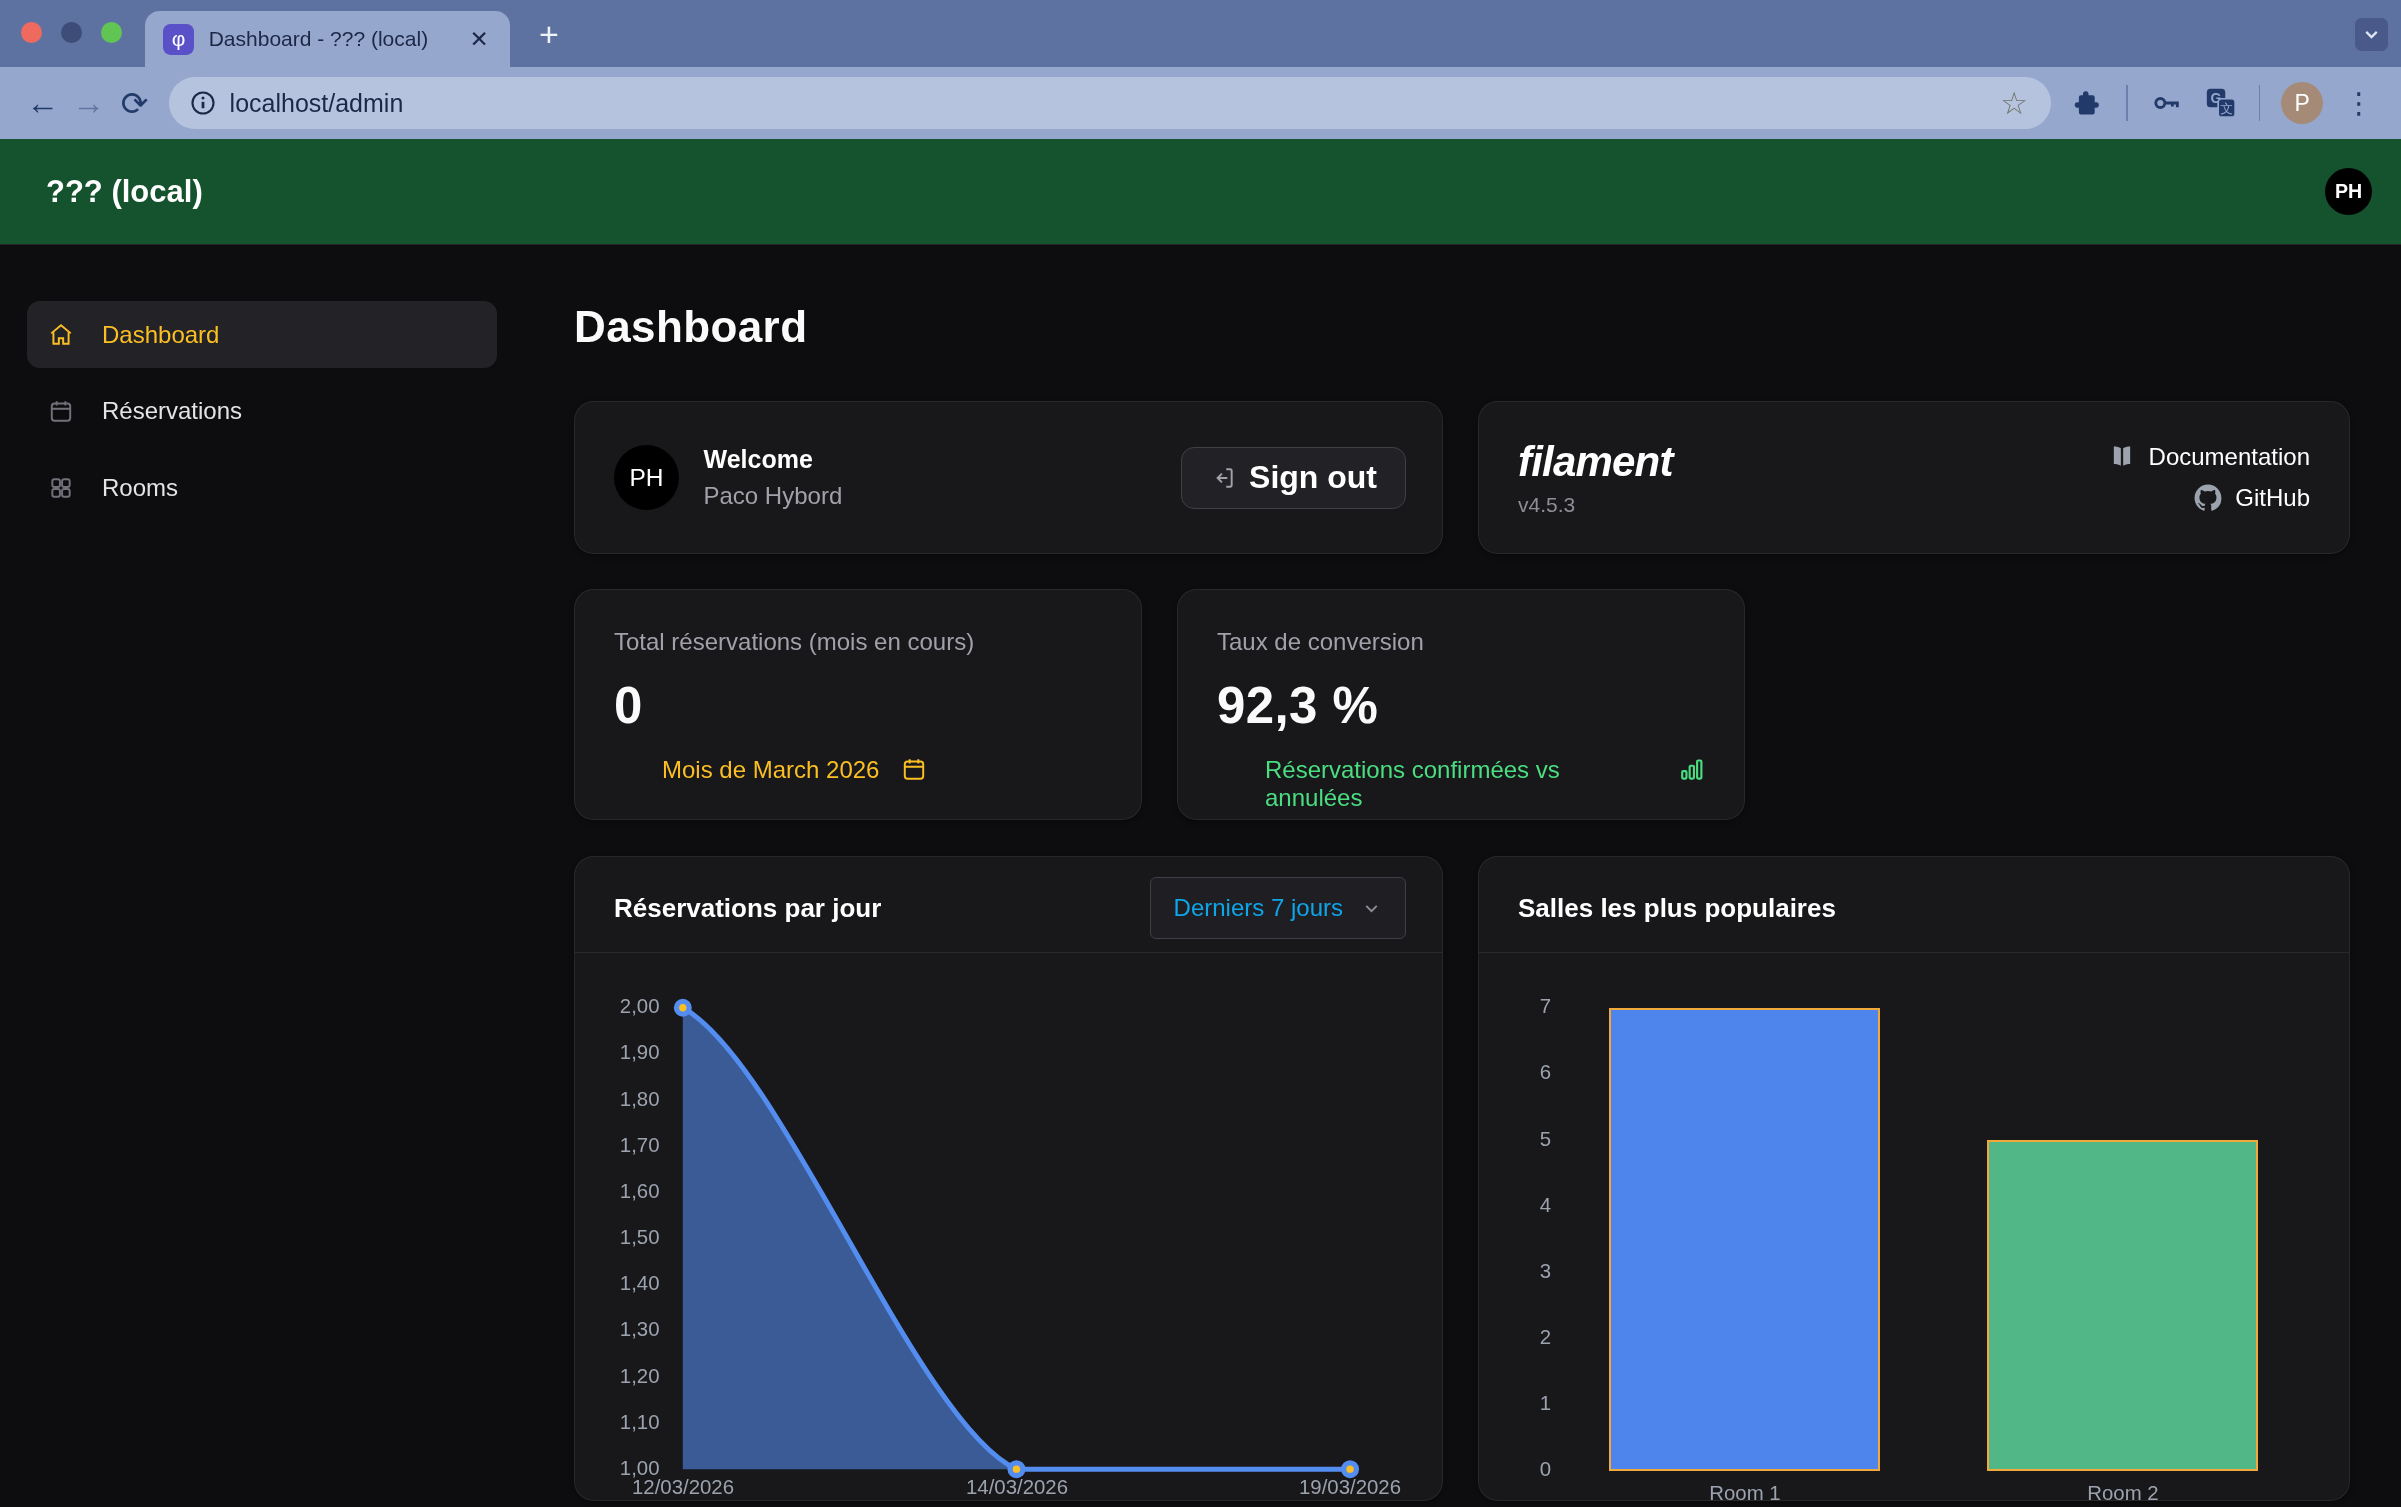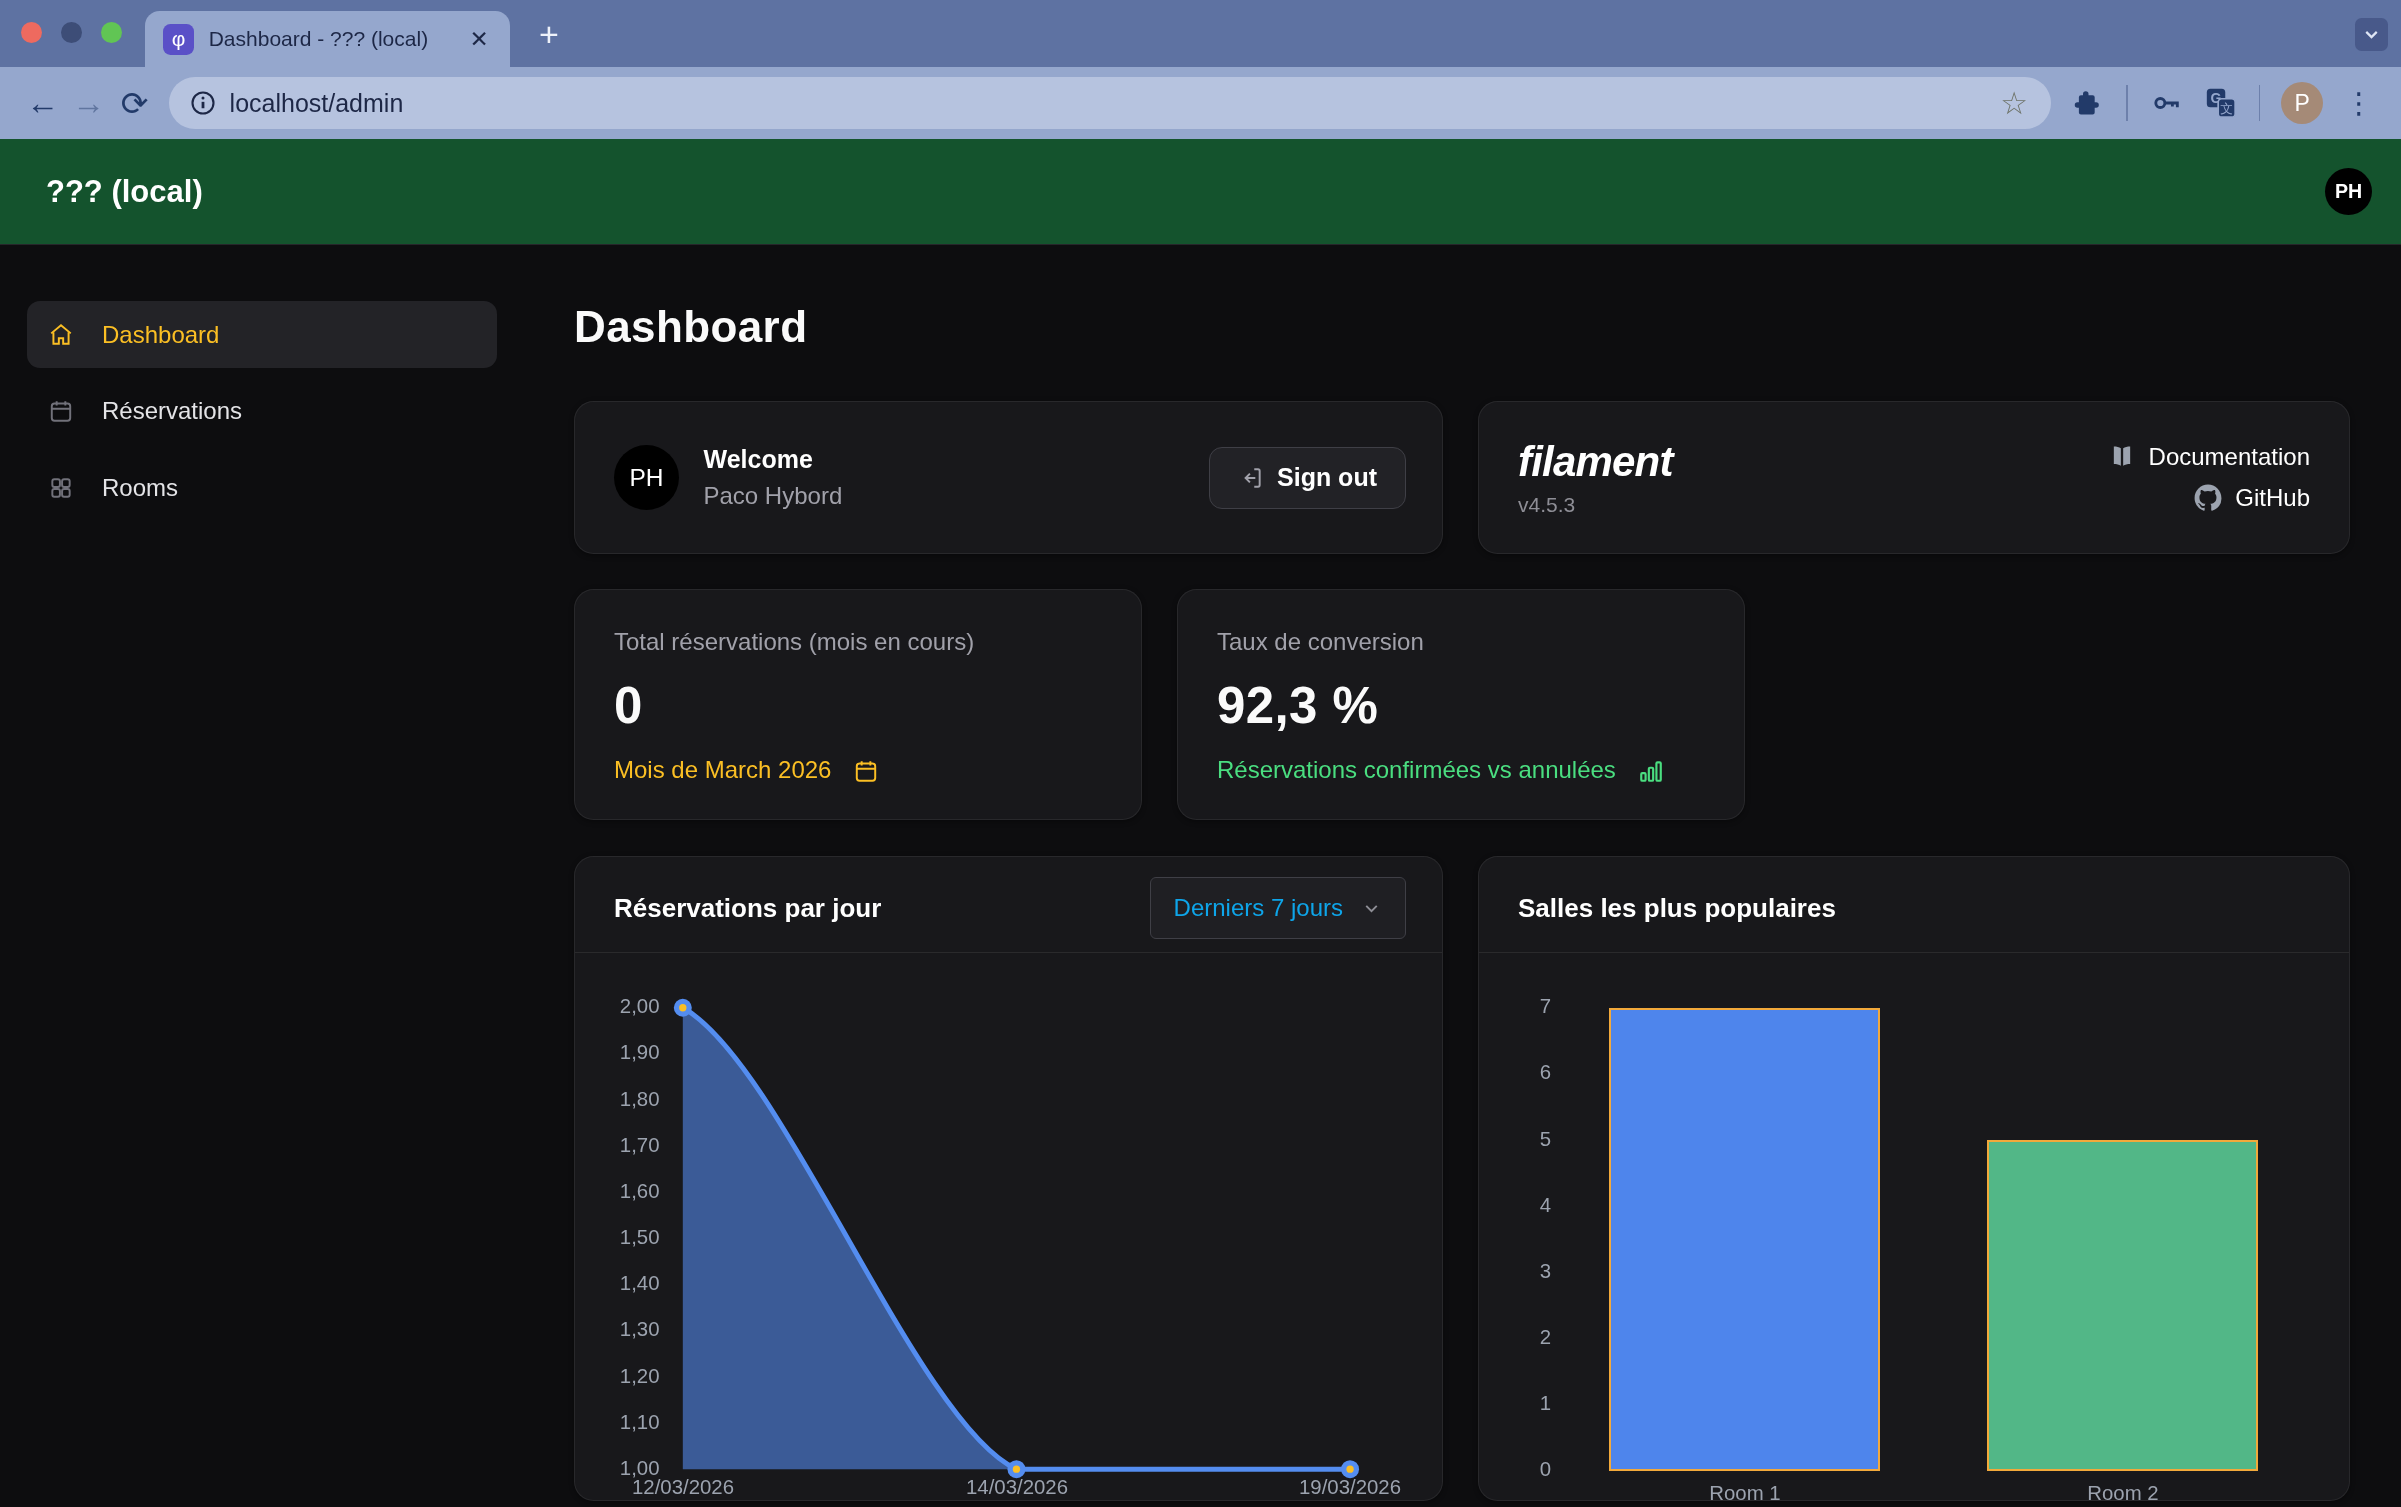--- a/index.html
+++ b/index.html
@@ -58,34 +58,34 @@
   .row2 { display:grid; grid-template-columns:568px 568px 567px; gap:35px; margin-bottom:36px; }
   .row3 { display:grid; grid-template-columns:869px 872px; gap:35px; }
 
   .welcome { height:153px; display:flex; align-items:center; padding:0 36px 0 39px; }
   .avatar-big { width:65px; height:65px; border-radius:50%; background:#000; color:#fff; font-size:24.5px;
     display:flex; align-items:center; justify-content:center; flex:0 0 auto; }
   .welcome-text { margin-left:24.5px; }
   .welcome-title { font-size:25px; font-weight:600; color:#ffffff; }
   .welcome-name { font-size:24px; color:#a1a1aa; margin-top:8.2px; }
   .signout { margin-left:auto; height:62px; padding:0 28px; border-radius:13px; border:0.8px solid #3f3f46;
-    background:#222226; color:#fff; font-size:25px; font-weight:600; display:flex; align-items:center; gap:13px; }
+    background:#222226; color:#fff; font-size:32px; font-weight:600; display:flex; align-items:center; gap:13px; }
   .signout svg { width:26px; height:26px; color:#a1a1aa; }
 
   .filament { height:153px; display:flex; align-items:center; padding:12px 39px; }
   .fl-logo { font-size:42px; font-weight:800; font-style:italic; color:#fff; letter-spacing:-0.8px; }
   .fl-ver { font-size:21px; color:#8e8e96; margin-top:6.5px; }
   .fl-links { margin-left:auto; display:flex; flex-direction:column; align-items:flex-end; gap:13px; }
   .fl-link { display:flex; align-items:center; gap:13px; color:#fff; font-size:24px; }
   .fl-link svg { width:28px; height:28px; color:#9ca3af; }
 
   .stat { height:231px; padding:38px 39px; display:flex; flex-direction:column; }
   .stat-label { font-size:24px; color:#a1a1aa; }
   .stat-value { font-size:51px; font-weight:700; color:#fafafa; margin:19.6px 0 21px; letter-spacing:0.4px; }
-  .stat-desc { font-size:24px; display:flex; align-items:flex-end; gap:22px; }
+  .stat-desc { font-size:24px; display:flex; align-items:flex-start; gap:22px;margin-left:48px; }
   .desc-amber { color:#fbbf24; } .desc-green { color:#4ade80; }
   .stat-desc svg { width:26px; height:26px; }
   .euro-badge { width:28px; height:28px; border:2px solid currentColor; border-radius:50%;
     display:flex; align-items:center; justify-content:center; font-size:18px; font-weight:700; }
 
   .chart-card { height:645px; overflow:hidden; }
   .chart-head { height:96px; display:flex; align-items:center; justify-content:space-between;
     padding:7px 36px 0 39px; border-bottom:0.8px solid rgba(255,255,255,.08);gap:6px; }
   .chart-title { font-size:26px; font-weight:700; color:#fff; }
   .chart-select { height:62px; padding:0 23px; border-radius:6px; border:0.8px solid #3f3f46;

